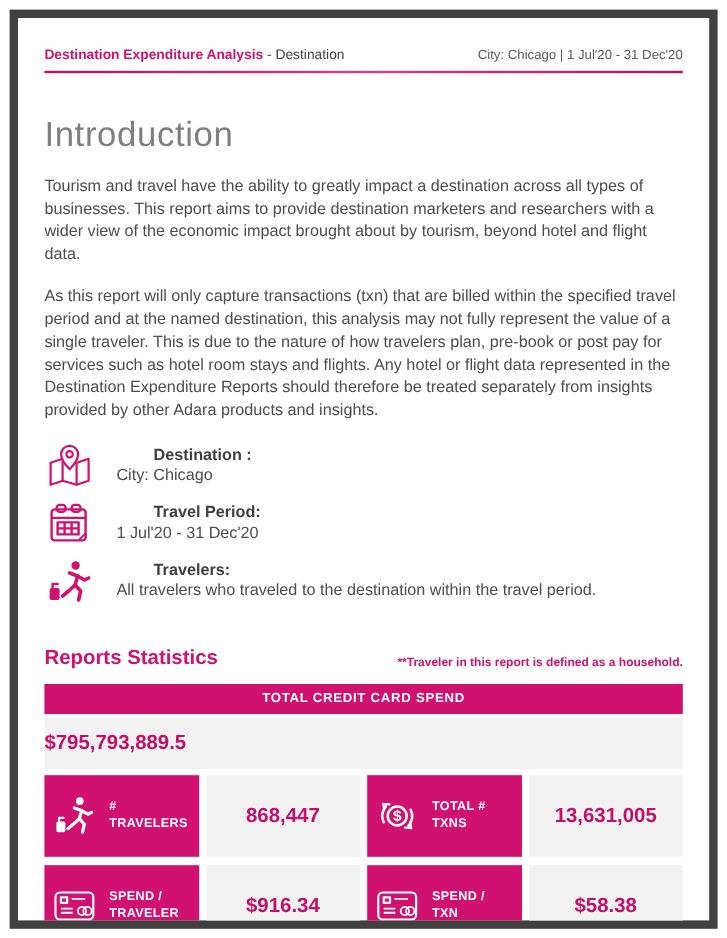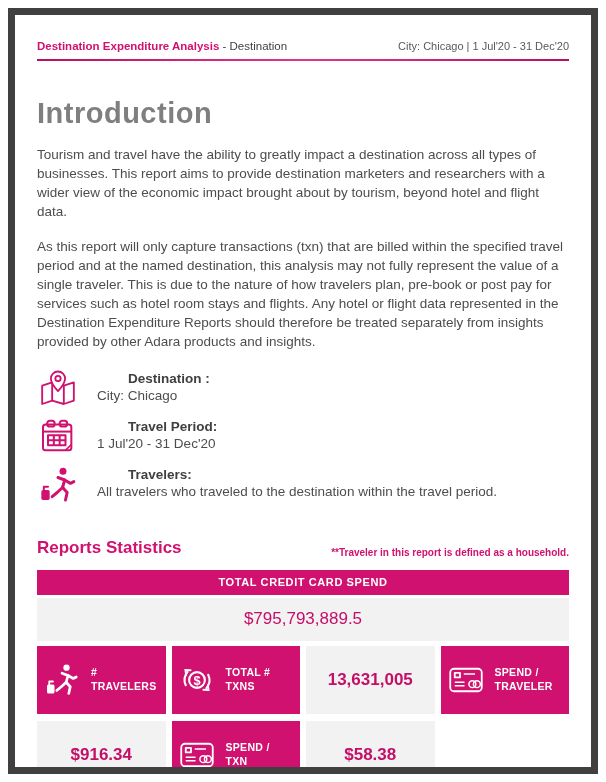--- a/index.html
+++ b/index.html
@@ -25,21 +25,21 @@
   .rpt-title{font-size:11.5px;color:#3f3f3f;}
   .rpt-title b{color:#d1116f;font-weight:bold;}
   .rpt-meta{font-size:11px;color:#595959;}
   .rpt-rule{
     height:2px;background:linear-gradient(90deg,#b90f62,#e0358c,#b90f62);
     margin-top:7px;border:none;
   }
 
   
   h1.intro-h{
-    margin:36px 0 0 0;font-size:29px;font-weight:700;color:#7f7f7f;
+    margin:36px 0 0 0;font-size:29px;font-weight:400;color:#7f7f7f;
     letter-spacing:0.5px;
   }
   p.body-p{
     margin:15px 0 0 0;font-size:13.5px;line-height:1.42;color:#4d4d4d;
     max-width:540px;
   }
 
   
   .info-list{margin-top:16px;}
   .info-row{display:flex;align-items:flex-start;margin-top:6px;}
@@ -60,22 +60,22 @@
   .summary-title{font-size:17px;font-weight:bold;color:#d1116f;}
   .summary-note{font-size:10px;font-weight:bold;color:#d1116f;}
 
   .stat-table{margin-top:12px;}
   .table-header{
     background:#d1116f;color:#fff;text-align:center;
     font-size:11px;font-weight:bold;letter-spacing:0.6px;
     padding:6px 0 7px 0;
   }
   .total-row{
-    margin-top:3px;background:#f2f2f2;text-align:center;
-    font-size:17px;font-weight:normal;color:#c40f68;
+    margin-top:3px;background:#f2f2f2;
+    font-size:17px;font-weight:bold;color:#c40f68;
     padding:11px 0 12px 0;
   }
   .stat-grid{
     margin-top:5px;
     display:grid;grid-template-columns:repeat(4,1fr);
     gap:7px 6px;
   }
   .stat-label-cell{
     background:#d1116f;color:#fff;height:68px;
     display:flex;align-items:center;
@@ -205,20 +205,21 @@
       <div class="total-row">$795,793,889.5</div>
 
       <div class="stat-grid">
 
         <div class="stat-label-cell">
           <svg viewBox="0 0 48 48">
               <use href="#ic-traveler"></use>
             </svg>
           <span class="stat-label"># TRAVELERS</span>
         </div>
+        <div class="stat-value-cell">868,447</div>
 
         <div class="stat-label-cell">
           <svg viewBox="0 0 48 48">
               <use href="#ic-transactions"></use>
             </svg>
           <span class="stat-label">TOTAL #
 TXNS</span>
         </div>
         <div class="stat-value-cell">13,631,005</div>
 

